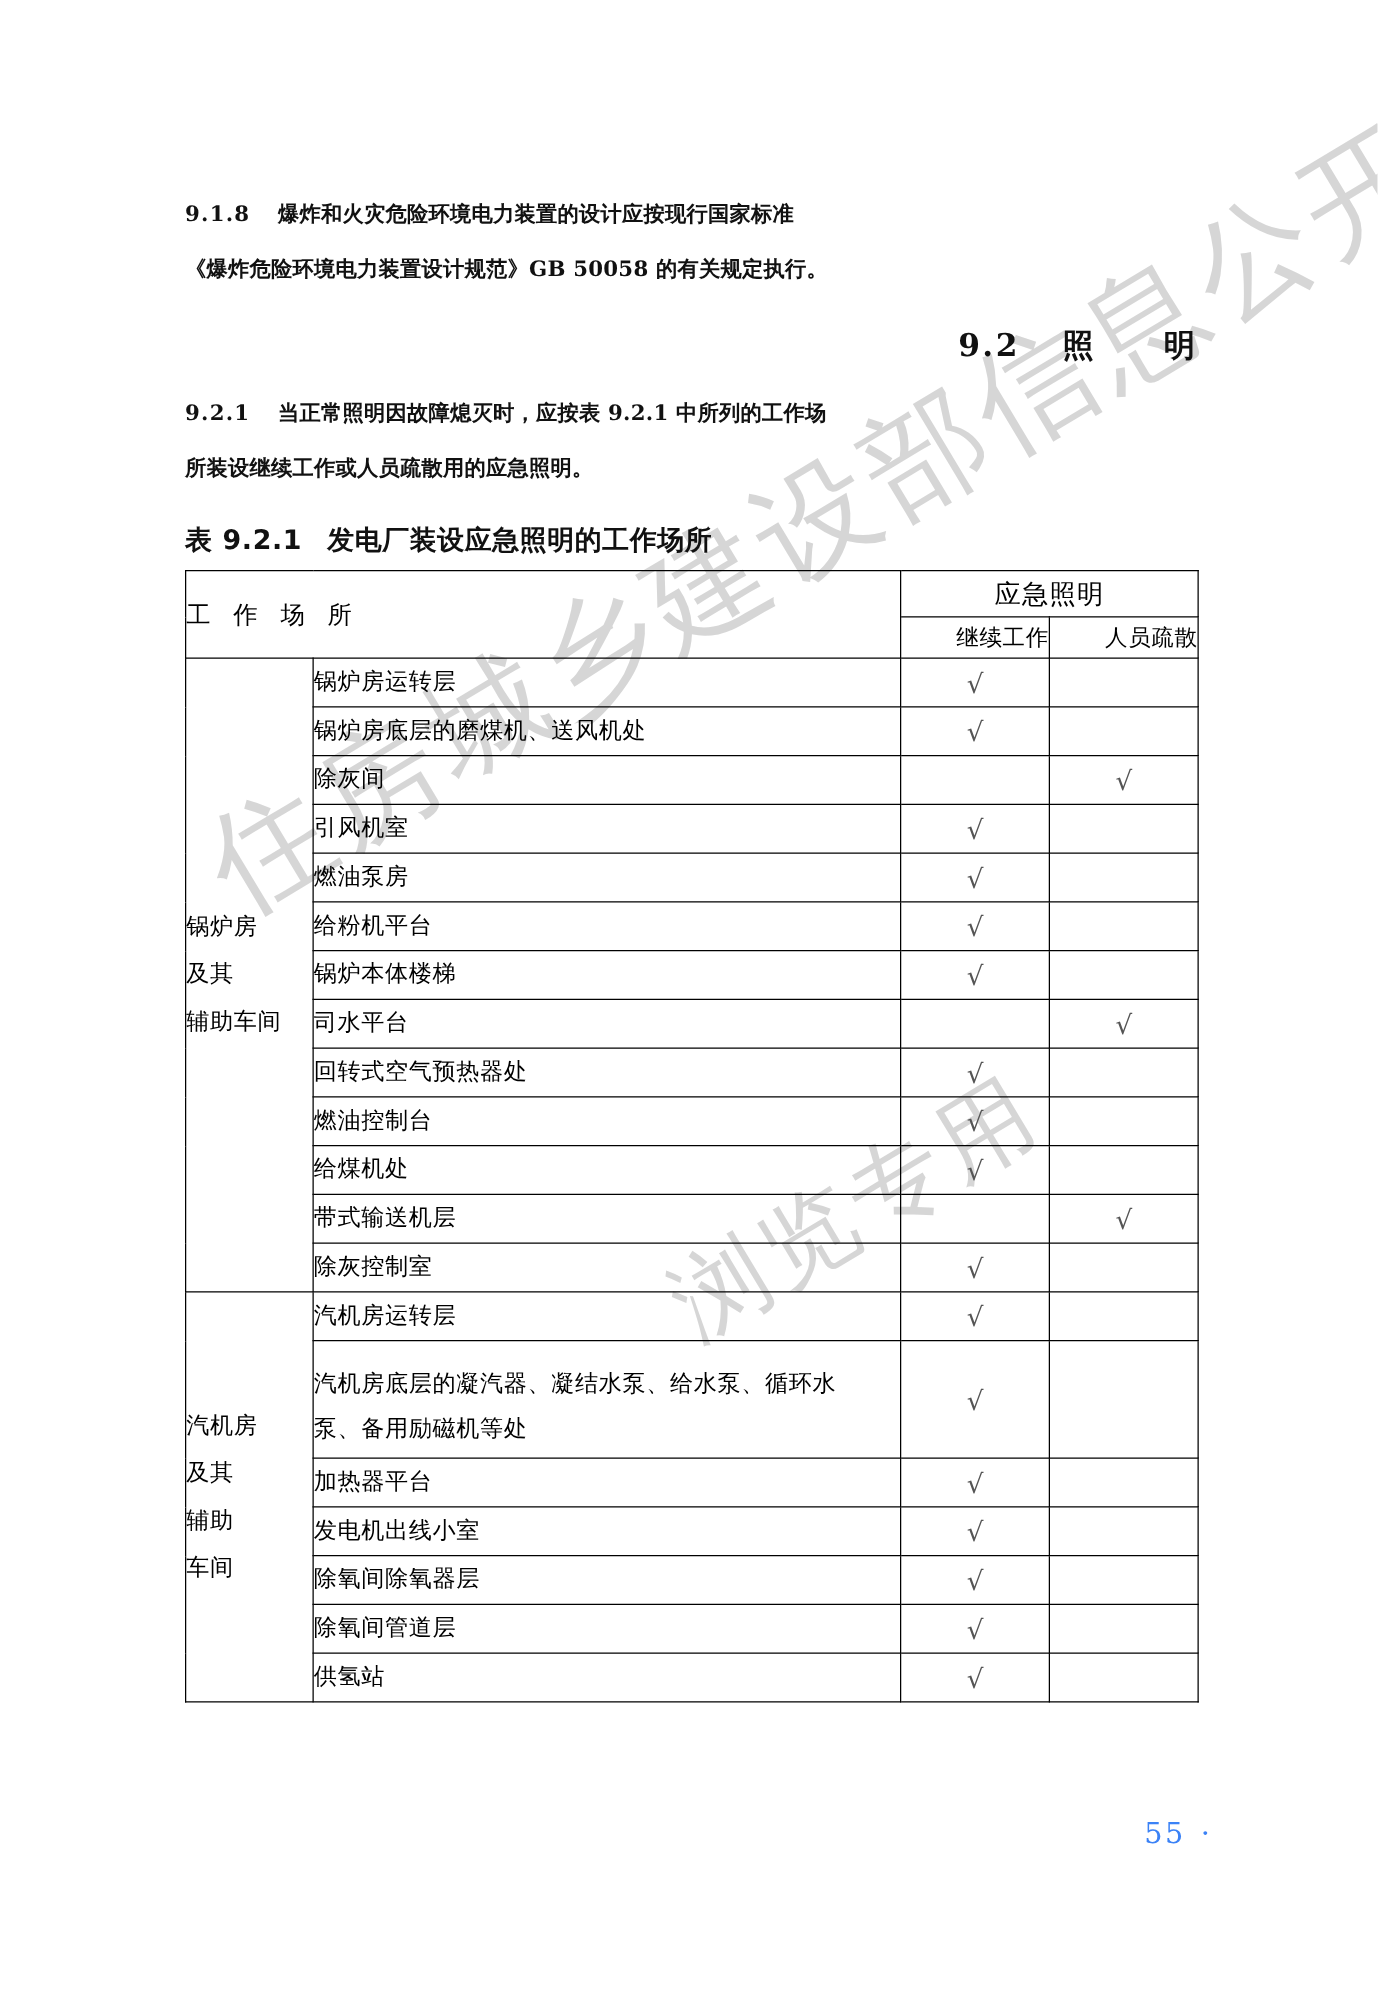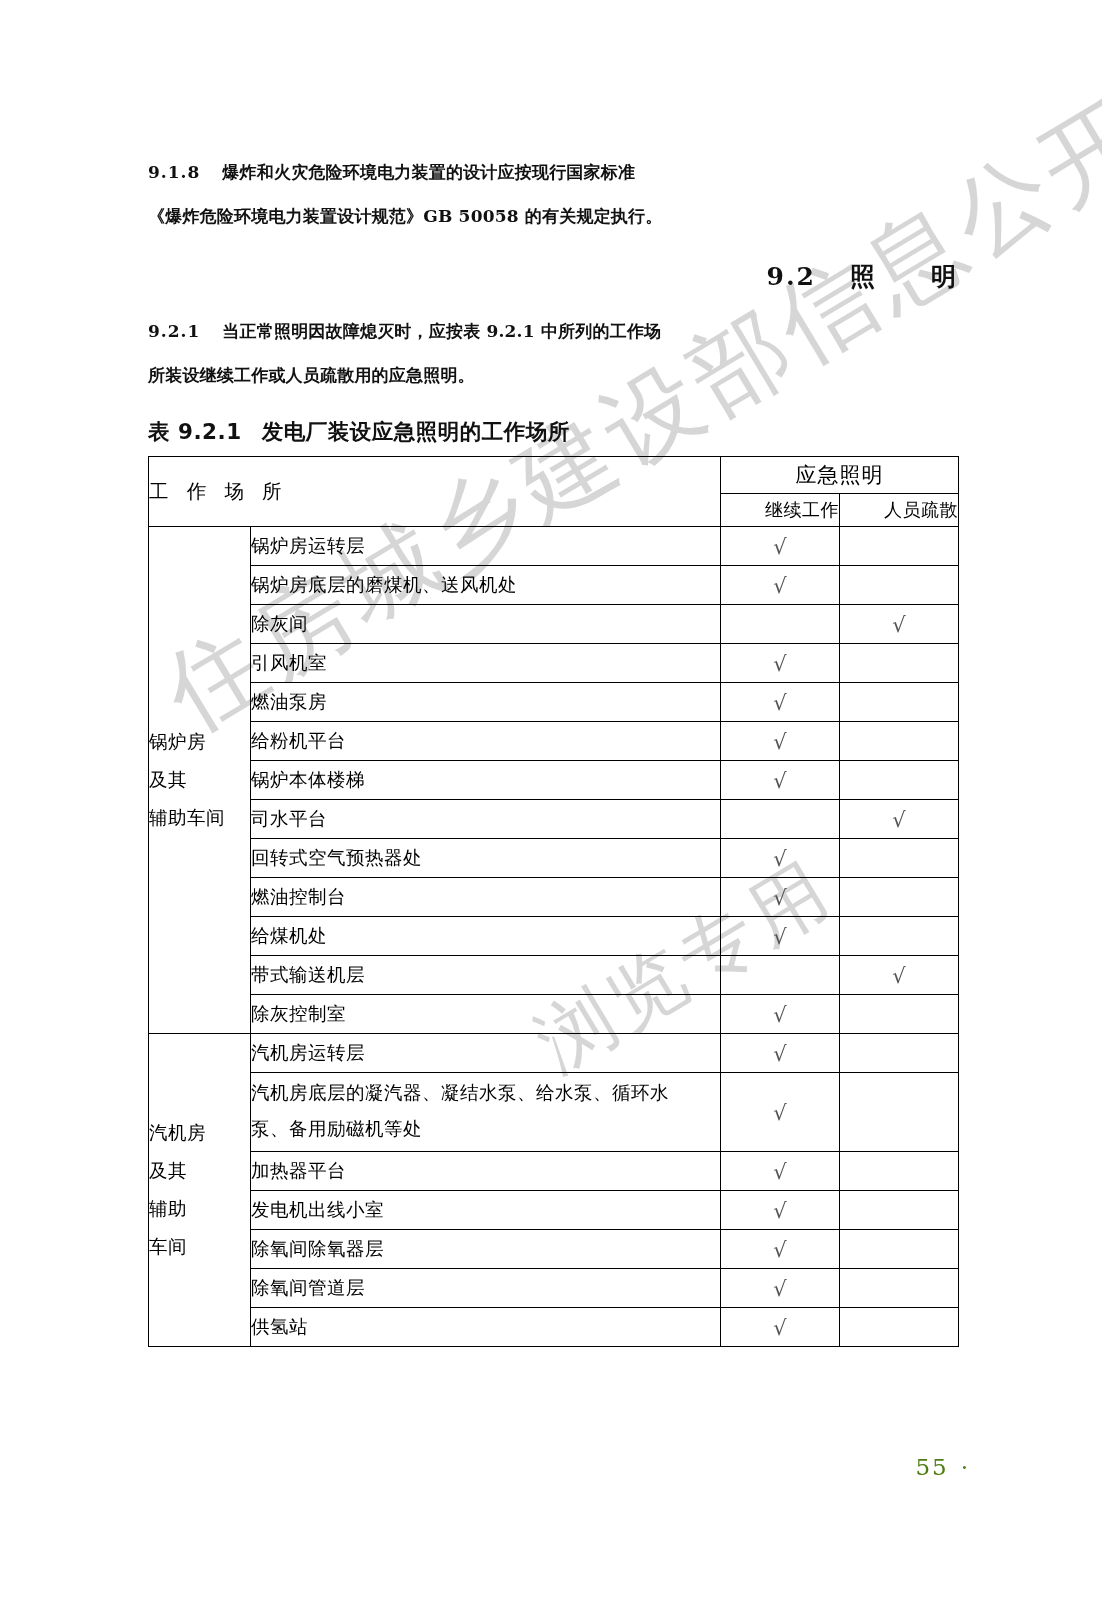--- a/index.html
+++ b/index.html
@@ -108,21 +108,21 @@
   .place {
     padding: 0 0 0 22px;
     height: 38px;
     font-size: 18.5px;
     letter-spacing: 0.5px;
     line-height: 34px;
   }
   .place.two-line {
     height: 76px;
     line-height: 36px;
-    padding-top: 0;
+    padding-top: 15px;
     padding-bottom: 2px;
     padding-right: 14px;
   }
   .mark {
     text-align: center;
     vertical-align: middle;
     font-size: 20px;
     color: #444;
   }
   .mark span {
@@ -134,21 +134,21 @@
     transform: translateY(1px);
   }
 
   .pagefoot {
     position: absolute;
     right: 120px;
     bottom: 118px;
     font-size: 23px;
     font-family: "DejaVu Serif", "Liberation Serif", serif;
     letter-spacing: 2px;
-    color: #4d7c0f;
+    color: #3b82f6;
   }
   .pagefoot .dot {
     display: inline-block;
     margin: 0 12px;
   }
 
   
   .watermark {
     position: absolute;
     left: 0; top: 0;

